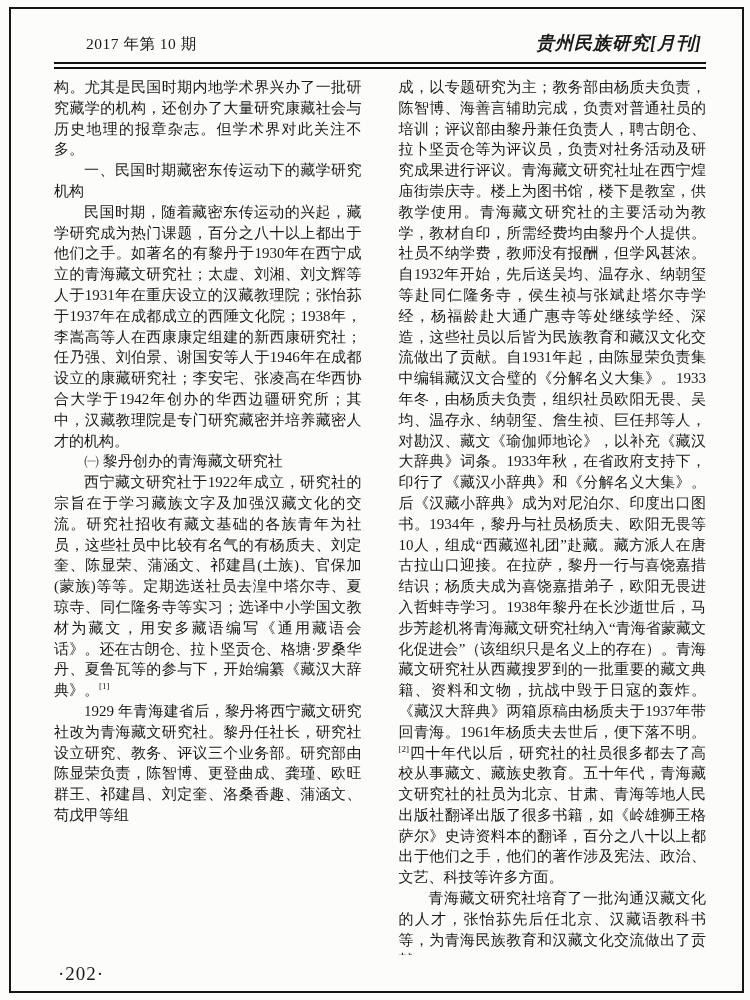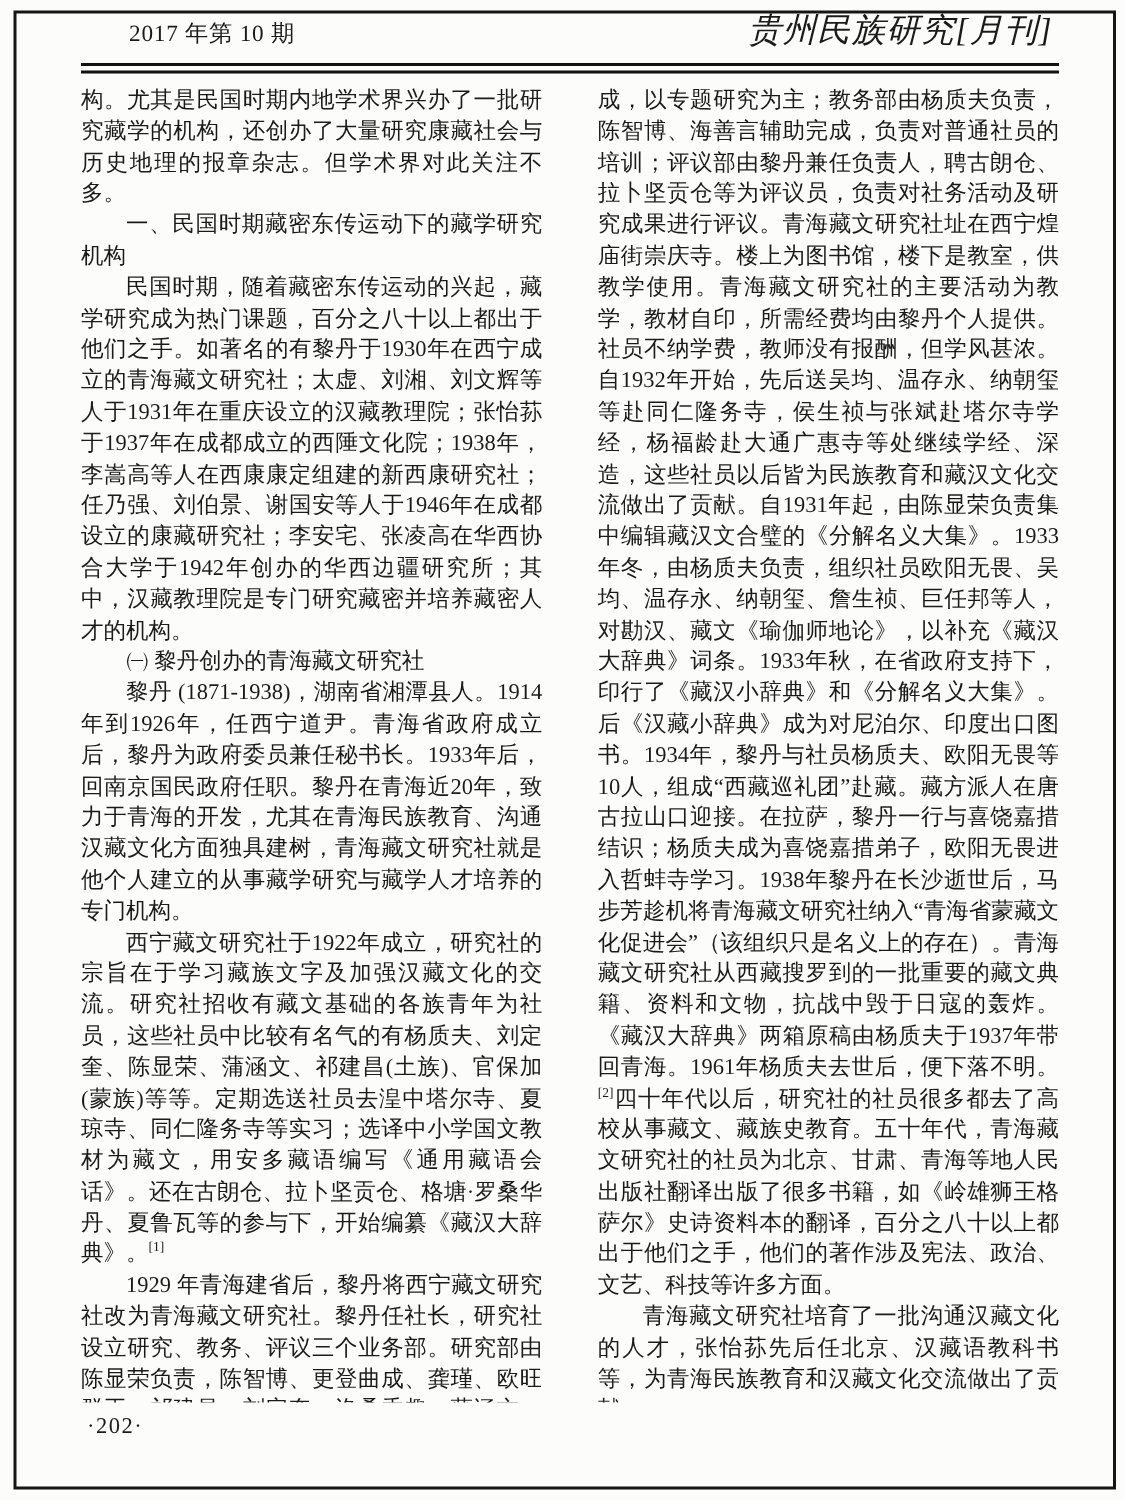--- a/index.html
+++ b/index.html
@@ -11,26 +11,26 @@
     position: relative;
     overflow: hidden;
   }
   .scan-frame {
     position: absolute; top: 7px; left: 9px; right: 6px; bottom: 7px;
     border: 2px solid #161616;
     pointer-events: none;
   }
   .page-header {
     display: flex; justify-content: space-between; align-items: baseline;
-    padding: 5px 48px 7px 58px;
+    padding: 31px 48px 7px 58px;
     font-size: 15.5px;
   }
   .page-header .issue, .page-header .edition { letter-spacing: 0.5px; padding: 0 28px; }
   .page-header .journal {
-    font-style: italic; font-weight: normal; font-size: 22px; letter-spacing: 1px;
+    font-style: italic; font-weight: bold; font-size: 18px; letter-spacing: 1px;
   }
   .double-rule {
     margin: 0 44px 0 54px;
     height: 3px;
     border-top: 2px solid #111;
     border-bottom: 2px solid #111;
   }
   .columns {
     display: flex; gap: 37px;
     padding: 8px 44px 0 54px;
@@ -40,42 +40,41 @@
     flex: 1;
     font-size: 15px;
     line-height: 20.8px;
     text-align: justify;
     text-justify: inter-ideograph;
   }
   p.para { margin: 0; text-indent: 2em; }
   p.continued { text-indent: 0; }
   p.heading { font-weight: normal; }
   sup.fn { font-size: 9px; line-height: 0; vertical-align: super; }
-  .page-footer { padding: 8px 0 0 58px; font-size: 15px; letter-spacing: 1px; }
+  .page-footer { padding: 8px 0 0 58px; font-size: 19px; letter-spacing: 1px; }
 </style>
 </head>
 <body>
 
 <div class="page">
   <div class="scan-frame"></div>
 
   <header class="page-header">
     <span class="issue">2017 年第 10 期</span>
     <span class="journal">贵州民族研究[月刊]</span>
   </header>
 
   <div class="double-rule"></div>
 
   <main class="columns">
     <div class="col" id="col-left">
         <p class="para continued">构。尤其是民国时期内地学术界兴办了一批研究藏学的机构，还创办了大量研究康藏社会与历史地理的报章杂志。但学术界对此关注不多。</p>
         <p class="para heading">一、民国时期藏密东传运动下的藏学研究机构</p>
         <p class="para body">民国时期，随着藏密东传运动的兴起，藏学研究成为热门课题，百分之八十以上都出于他们之手。如著名的有黎丹于1930年在西宁成立的青海藏文研究社；太虚、刘湘、刘文辉等人于1931年在重庆设立的汉藏教理院；张怡荪于1937年在成都成立的西陲文化院；1938年，李嵩高等人在西康康定组建的新西康研究社；任乃强、刘伯景、谢国安等人于1946年在成都设立的康藏研究社；李安宅、张凌高在华西协合大学于1942年创办的华西边疆研究所；其中，汉藏教理院是专门研究藏密并培养藏密人才的机构。</p>
         <p class="para heading">㈠ 黎丹创办的青海藏文研究社</p>
-        <p class="para body">黎丹 (1871-1938)，湖南省湘潭县人。1914年到1926年，任西宁道尹。青海省政府成立后，黎丹为政府委员兼任秘书长。1933年后，回南京国民政府任职。黎丹在青海近20年，致力于青海的开发，尤其在青海民族教育、沟通汉藏文化方面独具建树，青海藏文研究社就是他个人建立的从事藏学研究与藏学人才培养的专门机构。</p>
         <p class="para body">西宁藏文研究社于1922年成立，研究社的宗旨在于学习藏族文字及加强汉藏文化的交流。研究社招收有藏文基础的各族青年为社员，这些社员中比较有名气的有杨质夫、刘定奎、陈显荣、蒲涵文、祁建昌(土族)、官保加(蒙族)等等。定期选送社员去湟中塔尔寺、夏琼寺、同仁隆务寺等实习；选译中小学国文教材为藏文，用安多藏语编写《通用藏语会话》。还在古朗仓、拉卜坚贡仓、格塘·罗桑华丹、夏鲁瓦等的参与下，开始编纂《藏汉大辞典》。<sup class="fn">[1]</sup></p>
         <p class="para body">1929 年青海建省后，黎丹将西宁藏文研究社改为青海藏文研究社。黎丹任社长，研究社设立研究、教务、评议三个业务部。研究部由陈显荣负责，陈智博、更登曲成、龚瑾、欧旺群王、祁建昌、刘定奎、洛桑香趣、蒲涵文、苟戊甲等组</p>
       </div>
     <div class="col" id="col-right">
         <p class="para continued">成，以专题研究为主；教务部由杨质夫负责，陈智博、海善言辅助完成，负责对普通社员的培训；评议部由黎丹兼任负责人，聘古朗仓、拉卜坚贡仓等为评议员，负责对社务活动及研究成果进行评议。青海藏文研究社址在西宁煌庙街崇庆寺。楼上为图书馆，楼下是教室，供教学使用。青海藏文研究社的主要活动为教学，教材自印，所需经费均由黎丹个人提供。社员不纳学费，教师没有报酬，但学风甚浓。自1932年开始，先后送吴均、温存永、纳朝玺等赴同仁隆务寺，侯生祯与张斌赴塔尔寺学经，杨福龄赴大通广惠寺等处继续学经、深造，这些社员以后皆为民族教育和藏汉文化交流做出了贡献。自1931年起，由陈显荣负责集中编辑藏汉文合璧的《分解名义大集》。1933年冬，由杨质夫负责，组织社员欧阳无畏、吴均、温存永、纳朝玺、詹生祯、巨任邦等人，对勘汉、藏文《瑜伽师地论》，以补充《藏汉大辞典》词条。1933年秋，在省政府支持下，印行了《藏汉小辞典》和《分解名义大集》。后《汉藏小辞典》成为对尼泊尔、印度出口图书。1934年，黎丹与社员杨质夫、欧阳无畏等10人，组成“西藏巡礼团”赴藏。藏方派人在唐古拉山口迎接。在拉萨，黎丹一行与喜饶嘉措结识；杨质夫成为喜饶嘉措弟子，欧阳无畏进入哲蚌寺学习。1938年黎丹在长沙逝世后，马步芳趁机将青海藏文研究社纳入“青海省蒙藏文化促进会”（该组织只是名义上的存在）。青海藏文研究社从西藏搜罗到的一批重要的藏文典籍、资料和文物，抗战中毁于日寇的轰炸。《藏汉大辞典》两箱原稿由杨质夫于1937年带回青海。1961年杨质夫去世后，便下落不明。<sup class="fn">[2]</sup>四十年代以后，研究社的社员很多都去了高校从事藏文、藏族史教育。五十年代，青海藏文研究社的社员为北京、甘肃、青海等地人民出版社翻译出版了很多书籍，如《岭雄狮王格萨尔》史诗资料本的翻译，百分之八十以上都出于他们之手，他们的著作涉及宪法、政治、文艺、科技等许多方面。</p>
         <p class="para body">青海藏文研究社培育了一批沟通汉藏文化的人才，张怡荪先后任北京、汉藏语教科书等，为青海民族教育和汉藏文化交流做出了贡献。</p>
         <p class="para heading">㈡ 青海藏文研究社的社员为北京</p>
         <p class="para body">张怡荪 (1893-1983)，著名藏学家、语言文字学家。从1921年至1935年，张怡荪先后任北京</p>
       </div>
   </main>

